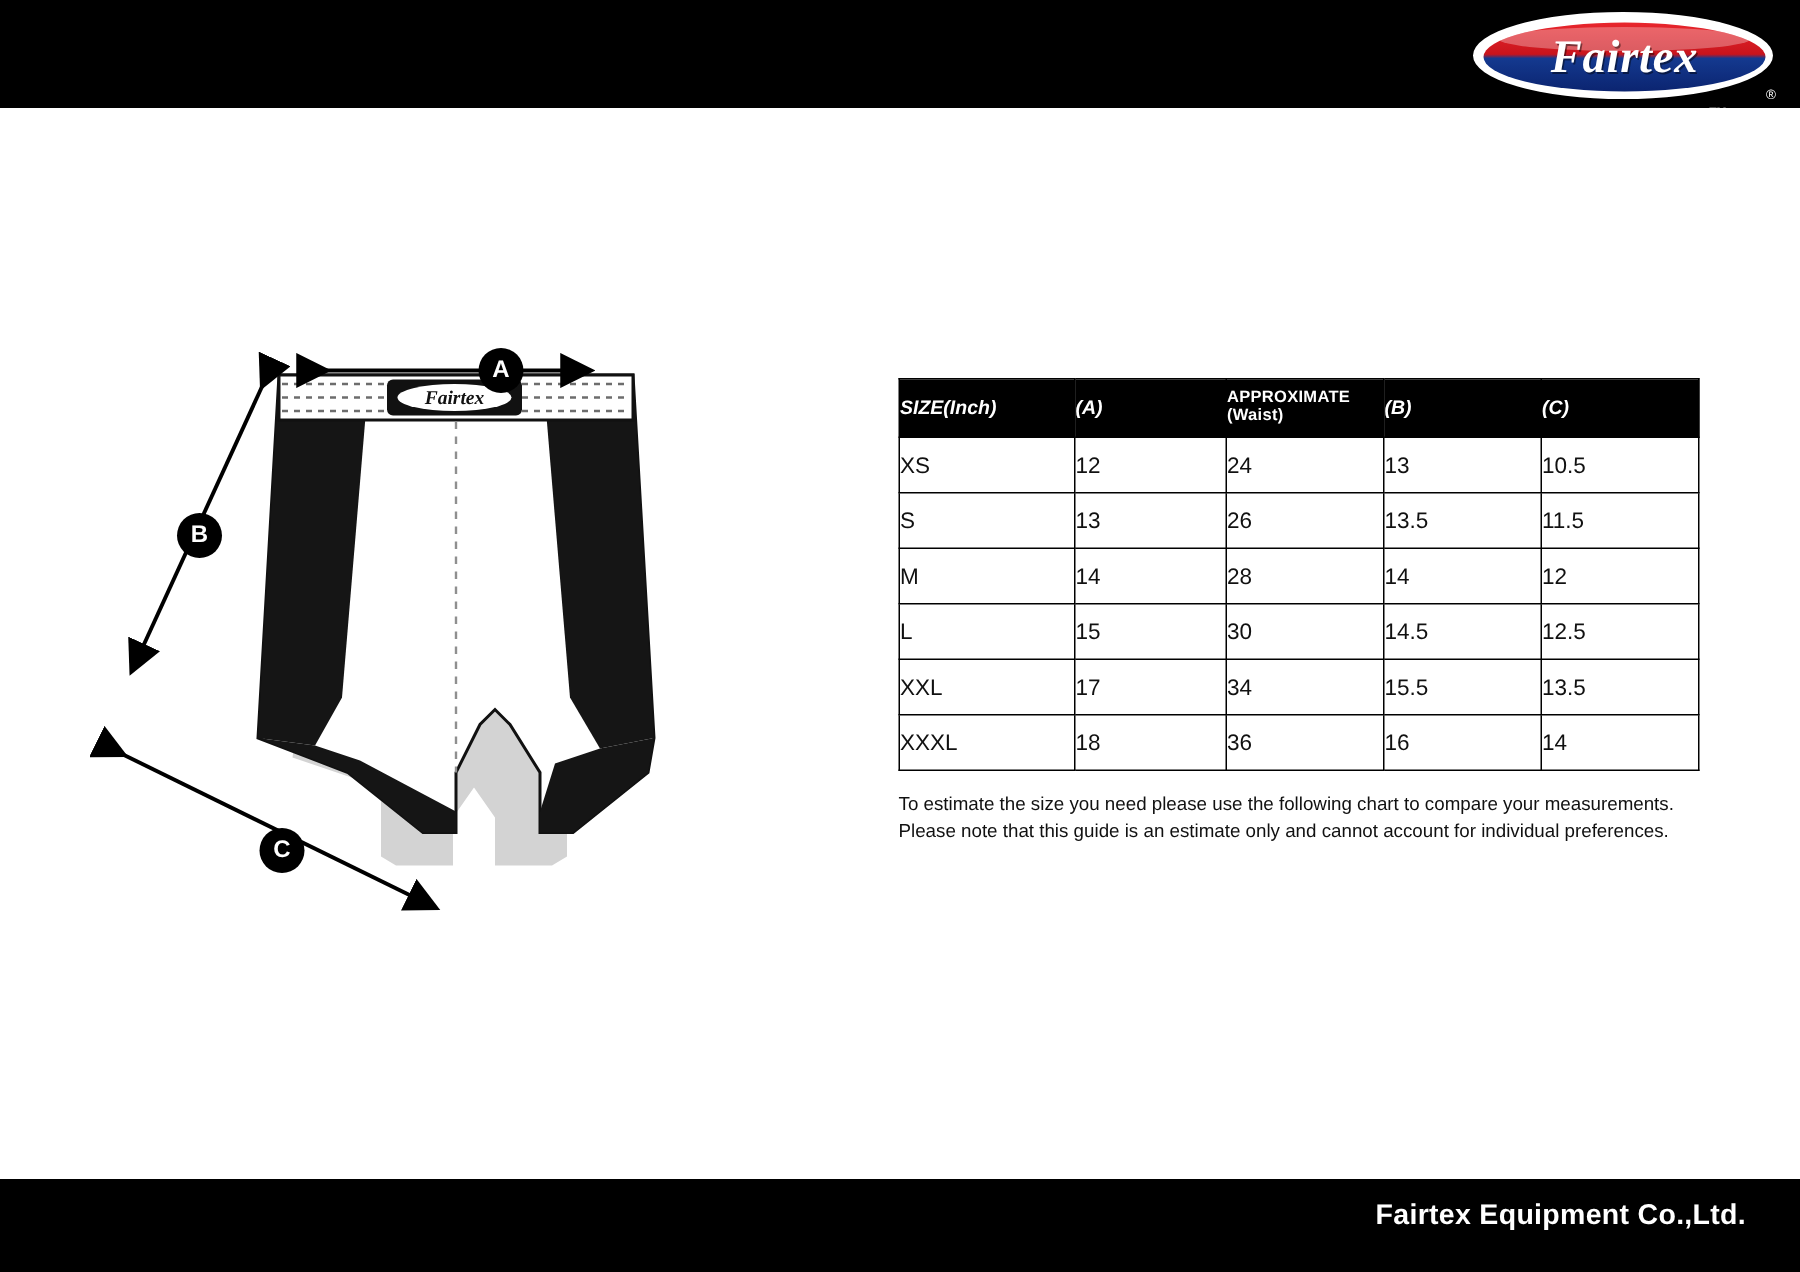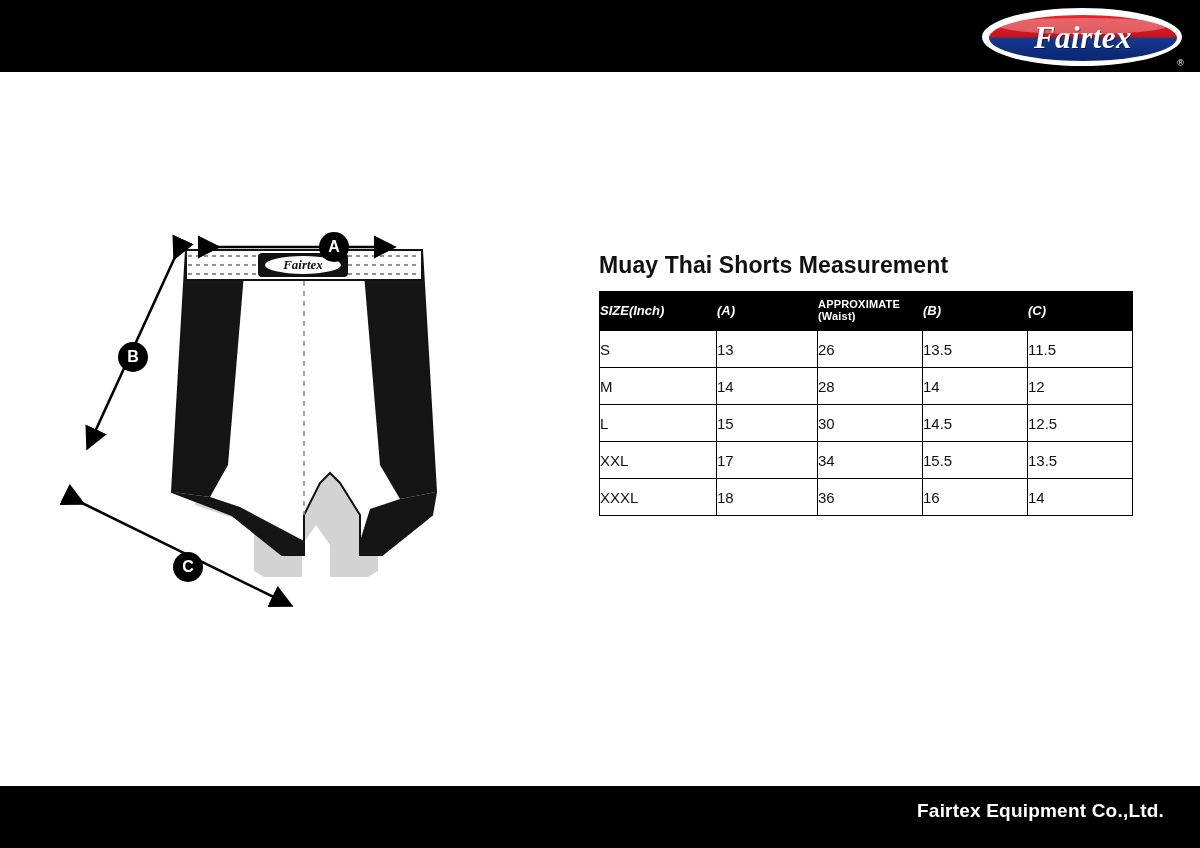--- a/index.html
+++ b/index.html
@@ -263,37 +263,43 @@
 
       <line x1="22" y1="288" x2="230" y2="390" stroke="#000000" stroke-width="2.6" marker-start="url(#arrHead)" marker-end="url(#arrHead)"></line>
     </svg>
 
     <div class="dim-badge badge-a">A</div>
     <div class="dim-badge badge-b">B</div>
     <div class="dim-badge badge-c">C</div>
   </div>
 
   <div class="right-col">
-    <h1 class="chart-title">Muay Thai Shorts Measurement</h1>
 
     <table class="size-table">
       <thead>
         <tr>
           <th style="width:116px">SIZE(Inch)</th>
           <th style="width:100px">(A)</th>
           <th class="approx" style="width:104px">
             <span>APPROXIMATE</span>
             <span class="sub">(Waist)</span>
           </th>
           <th style="width:104px">(B)</th>
           <th style="width:104px">(C)</th>
         </tr>
       </thead>
       <tbody>
         <tr>
+          <td>XS</td>
+          <td>12</td>
+          <td>24</td>
+          <td>13</td>
+          <td>10.5</td>
+        </tr>
+        <tr>
           <td>S</td>
           <td>13</td>
           <td>26</td>
           <td>13.5</td>
           <td>11.5</td>
         </tr>
         <tr>
           <td>M</td>
           <td>14</td>
           <td>28</td>
@@ -317,19 +323,23 @@
         <tr>
           <td>XXXL</td>
           <td>18</td>
           <td>36</td>
           <td>16</td>
           <td>14</td>
         </tr>
       </tbody>
     </table>
 
+    <div class="note">
+      <div>To estimate the size you need please use the following chart to compare your measurements.</div>
+      <div>Please note that this guide is an estimate only and cannot account for individual preferences.</div>
+    </div>
   </div>
 
   <div class="footer-bar">
     <div class="footer-text">Fairtex Equipment Co.,Ltd.</div>
   </div>
 
 </div>
 
 </body></html>

